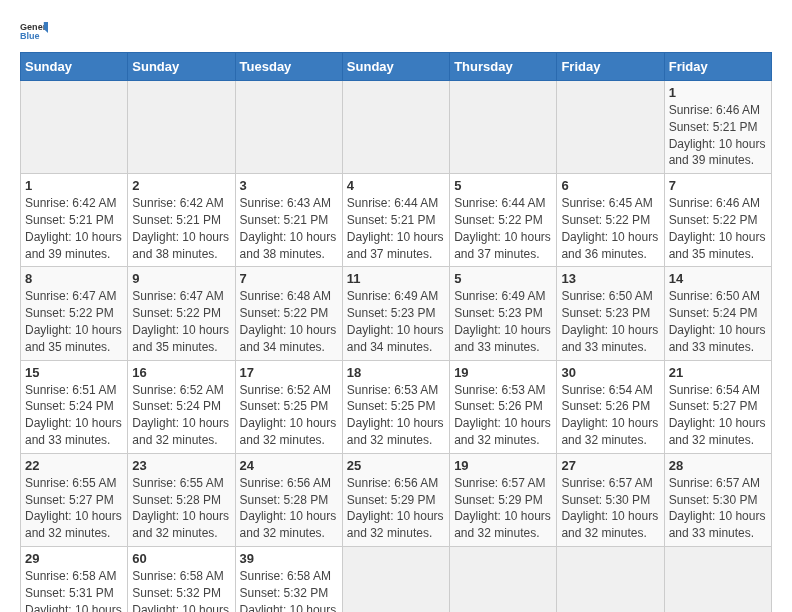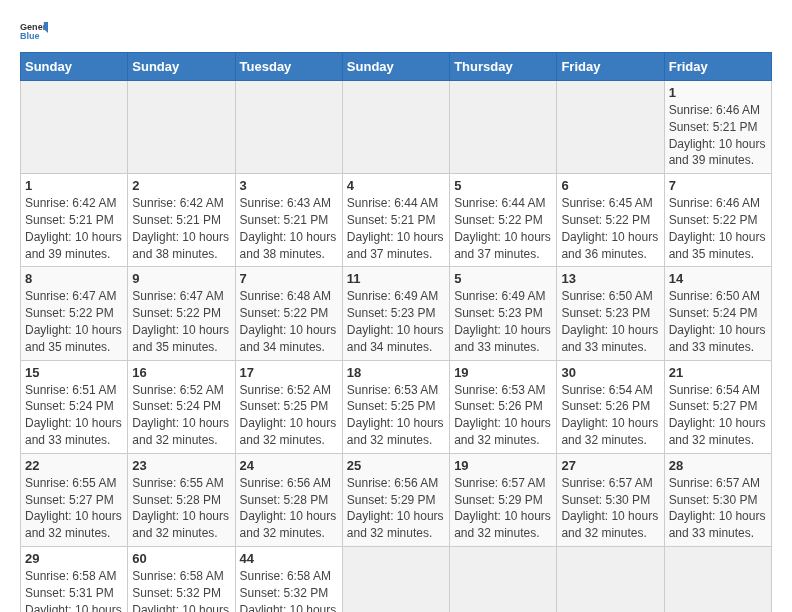--- a/index.html
+++ b/index.html
@@ -247,21 +247,21 @@
       <tr>
         <td>
           <span class="day-num">29</span>
           <div class="day-info">Sunrise: 6:58 AM<br>Sunset: 5:31 PM<br>Daylight: 10 hours and 33 minutes.</div>
         </td>
         <td>
           <span class="day-num">60</span>
           <div class="day-info">Sunrise: 6:58 AM<br>Sunset: 5:32 PM<br>Daylight: 10 hours and 33 minutes.</div>
         </td>
         <td>
-          <span class="day-num">44</span>
+          <span class="day-num">39</span>
           <div class="day-info">Sunrise: 6:58 AM<br>Sunset: 5:32 PM<br>Daylight: 10 hours and 33 minutes.</div>
         </td>
         <td class="empty-cell"></td>
         <td class="empty-cell"></td>
         <td class="empty-cell"></td>
         <td class="empty-cell"></td>
       </tr>
     </tbody>
 </table>
 

